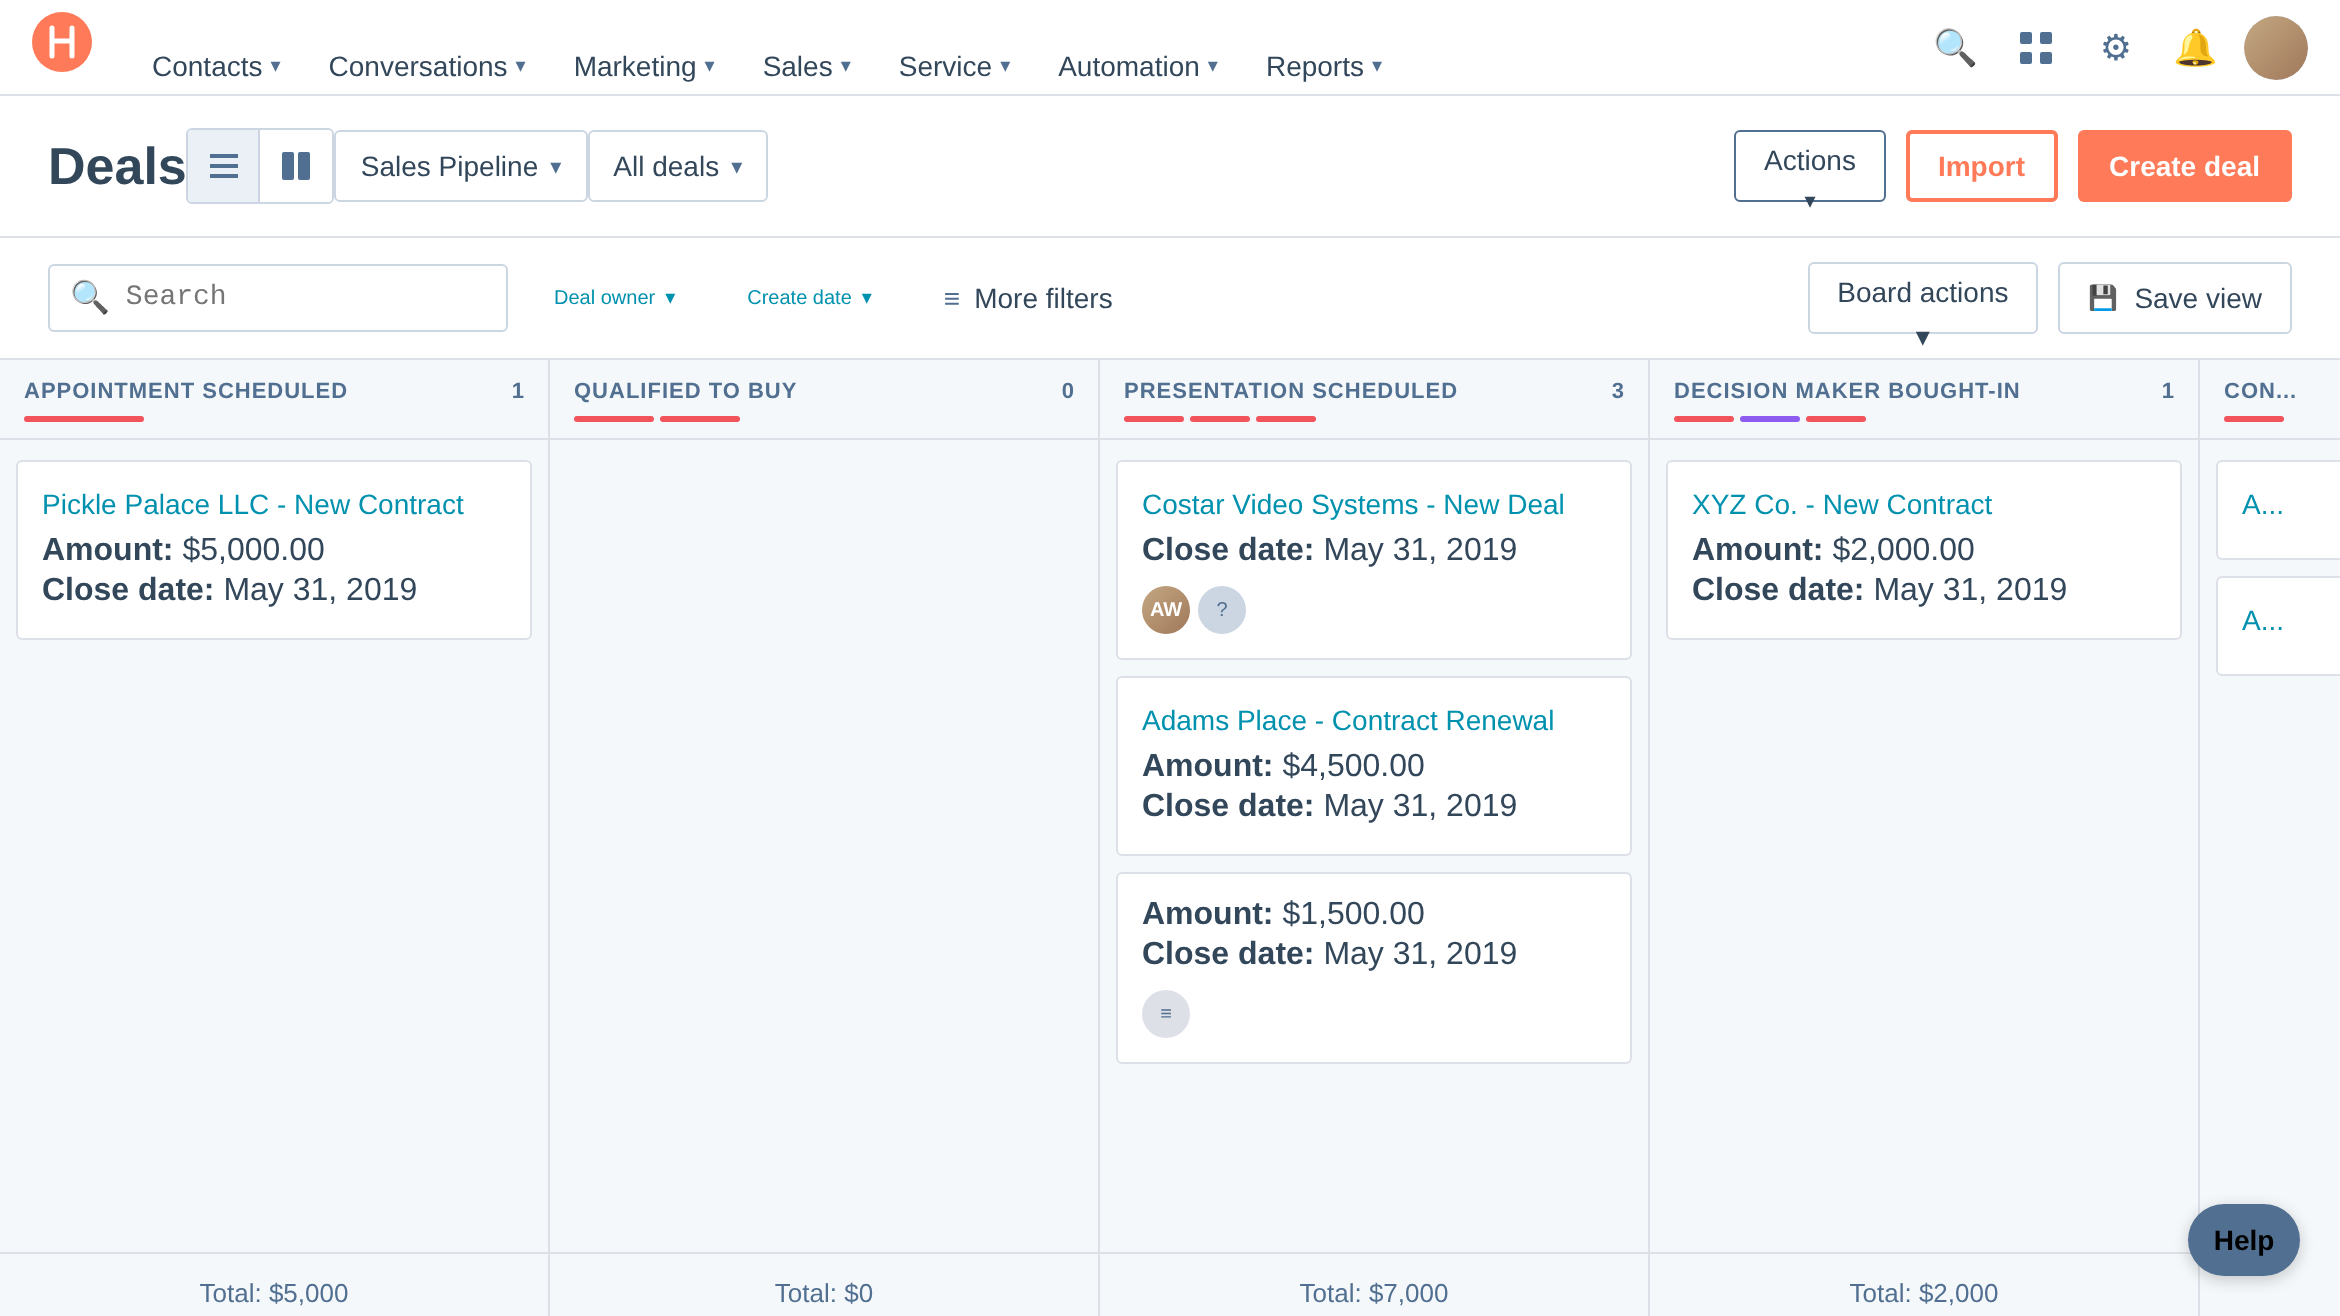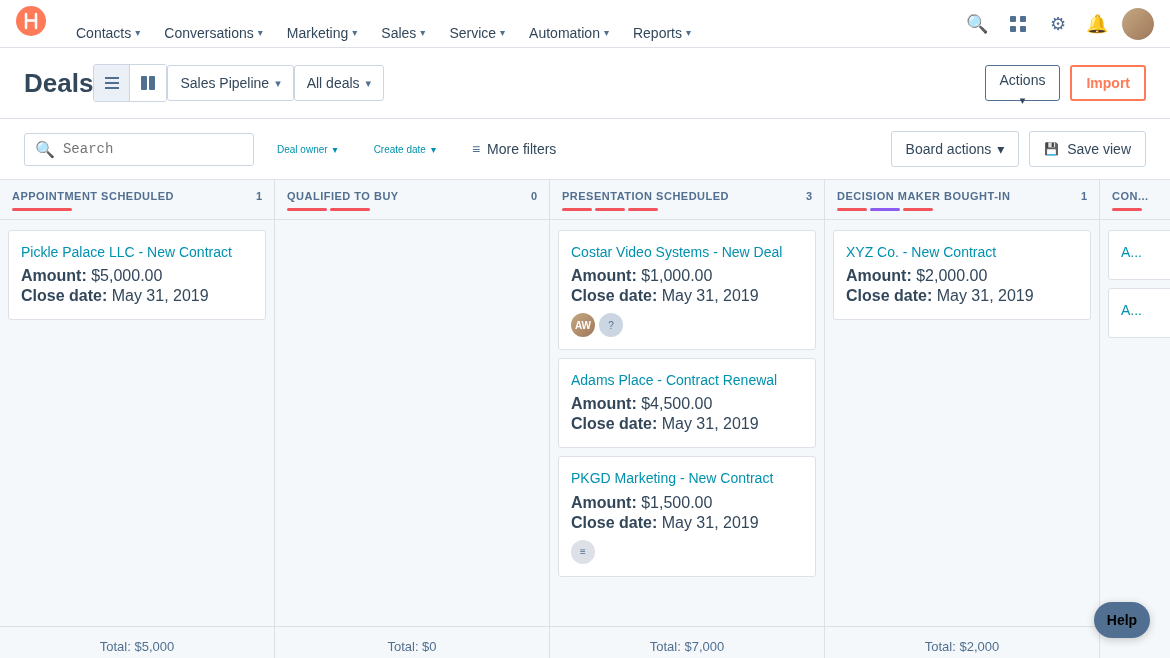--- a/index.html
+++ b/index.html
@@ -111,21 +111,21 @@
       display: flex; align-items: center; gap: 5px;
       padding: 6px 12px; border: 1px solid transparent; border-radius: 3px;
       background: transparent; cursor: pointer; font-size: 14px; color: #33475b;
       font-weight: 500; height: 34px;
     }
     .filters-right { margin-left: auto; display: flex; gap: 10px; }
     .board-actions-btn {
       display: flex; align-items: center; gap: 6px;
       padding: 6px 14px; border: 1px solid #cbd6e2; border-radius: 3px;
       background: #fff; cursor: pointer; font-size: 14px; color: #33475b;
-      font-weight: 500; height: 36px;
+      font-weight: 500; height: 36px; flex-direction: column;
     }
     .save-view-btn {
       display: flex; align-items: center; gap: 6px;
       padding: 6px 14px; border: 1px solid #cbd6e2; border-radius: 3px;
       background: #fff; cursor: pointer; font-size: 14px; color: #33475b;
       font-weight: 500; height: 36px;
     }
 
     
     .board {
@@ -306,20 +306,23 @@
     <span>All deals</span>
     <span class="chevron">▾</span>
   </button>
   <div class="header-right">
     <button class="btn-outline">
       <span>Actions</span>
       <span class="chevron">▾</span>
     </button>
     <button class="btn-import">
       <span>Import</span>
+    </button>
+    <button class="btn-primary">
+      <span>Create deal</span>
     </button>
   </div>
 </div>
 
 <div class="filters-bar">
   <div class="search-box">
     <span class="search-icon">🔍</span>
     <input type="text" placeholder="Search" style="">
   </div>
   <button class="filter-btn">
@@ -388,34 +391,32 @@
         </div>
         <div class="column-bars">
           <div class="bar" style="background-color: rgb(242, 84, 91); width: 30px;"></div>
           <div class="bar" style="background-color: rgb(242, 84, 91); width: 30px;"></div>
           <div class="bar" style="background-color: rgb(242, 84, 91); width: 30px;"></div>
         </div>
       </div>
       <div class="column-cards">
         <div class="deal-card">
           <a class="deal-link" href="#">Costar Video Systems - New Deal</a>
-          <div class="deal-detail"><strong>Amount:</strong> $1,000.00</div>
           <div class="deal-detail"><strong>Close date:</strong> May 31, 2019</div>
           <div class="card-avatars">
             <div class="card-avatar">AW</div>
             <div class="card-avatar-2">?</div>
           </div>
         </div>
         <div class="deal-card">
           <a class="deal-link" href="#">Adams Place - Contract Renewal</a>
           <div class="deal-detail"><strong>Amount:</strong> $4,500.00</div>
           <div class="deal-detail"><strong>Close date:</strong> May 31, 2019</div>
         </div>
         <div class="deal-card">
-          <a class="deal-link" href="#">PKGD Marketing - New Contract</a>
           <div class="deal-detail"><strong>Amount:</strong> $1,500.00</div>
           <div class="deal-detail"><strong>Close date:</strong> May 31, 2019</div>
           <div class="card-avatars">
             <div class="card-avatar-gray">≡</div>
           </div>
         </div>
       </div>
       <div class="column-footer">Total: $7,000</div>
     </div>
     <div class="board-column">

